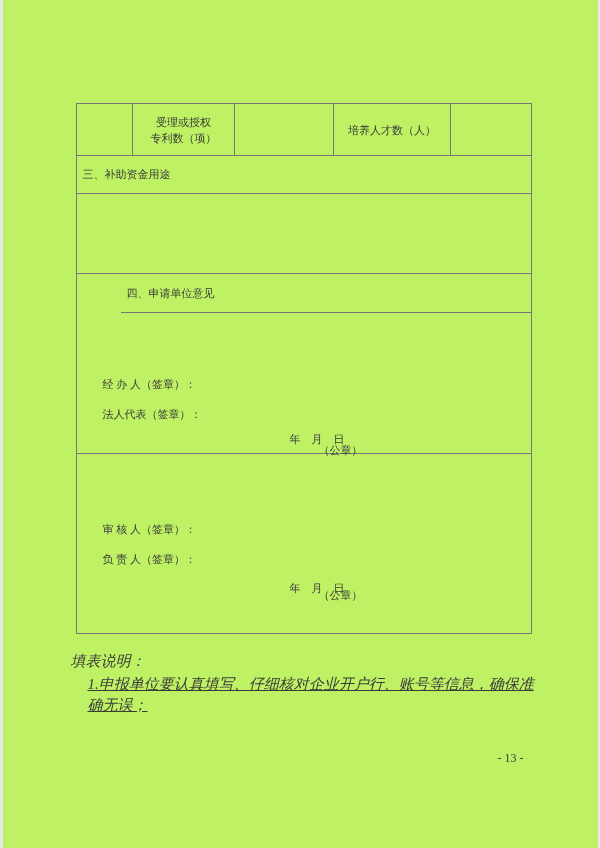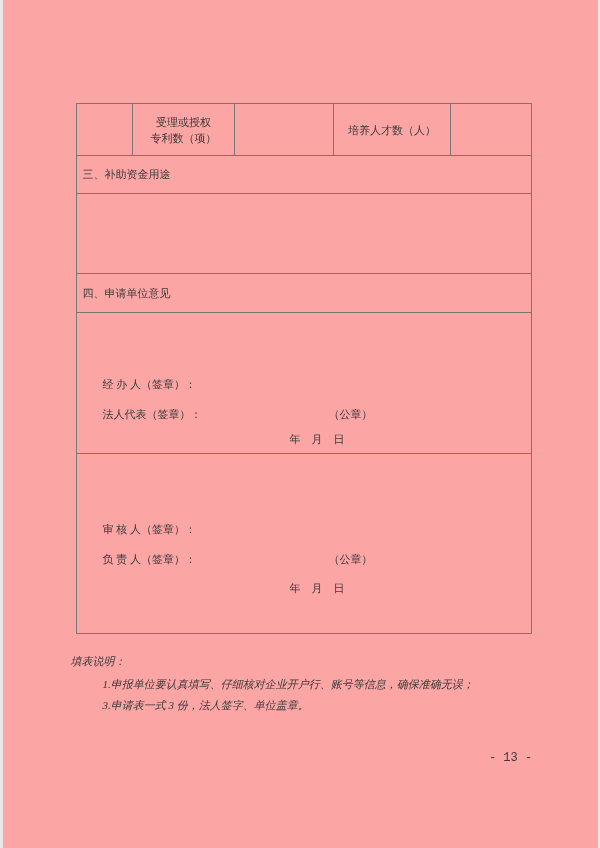--- a/index.html
+++ b/index.html
@@ -1,21 +1,21 @@
 <!DOCTYPE html>
 <html><head>
 <meta charset="utf-8">
 <style>
   html, body { margin: 0; padding: 0; background: #e8e8e8; }
   .page {
     position: relative;
     width: 595px;
     height: 848px;
     margin: 0 auto;
-    background: #fca5a5;
+    background: #bef264;
     overflow: hidden;
     font-family: "Liberation Serif", "DejaVu Serif", serif;
     color: #3a3a3a;
   }
   
   .doc-table {
     position: absolute;
     left: 73px;
     top: 103px;
     width: 456px;
@@ -42,55 +42,54 @@
   .c3 { width: 86px; }
   .c4 { width: 122px; margin-left: 16px; }
   .c5 { width: 83px; }
   .row-title {
     display: flex;
     align-items: center;
     padding-left: 6px;
   }
   .h38 { height: 38px; align-items: center; }
   .h80 { height: 80px; }
-  .h39 { height: 39px; }
+  .h39 { height: 39px; margin-left: 44px; }
   .h141 { height: 141px; text-align: center; }
   .h30 { height: 30px; }
   .h149 { height: 149px; }
   .sig-label, .seal-label, .date-label {
     position: absolute;
     line-height: 16px;
     white-space: pre;
   }
   .sig-label { left: 26px; }
-  .seal-label { left: 252px; }
+  .seal-label { left: 242px; margin-top: 36px; }
   .date-label { left: 213px; }
   
   .notes {
     position: absolute;
     left: 68px;
     top: 651px;
     width: 470px;
-    font-size: 11px;
+    font-size: 15px;
     font-style: italic;
     line-height: 21px;
   }
   .notes-title { margin-bottom: 2px; }
-  .note-item { margin-left: 32px; line-height: 20.5px; }
+  .note-item { margin-left: 17px; line-height: 20.5px; text-decoration: underline; }
   
   .page-number {
     position: absolute;
     left: 484px;
     top: 751px;
     width: 48px;
     text-align: center;
     font-size: 12px;
     font-style: normal;
     white-space: pre;
-    font-family: Liberation Mono, monospace;
   }
 </style>
 </head>
 <body>
 
 <div class="page">
 
   <div class="doc-table">
 
     <div class="row row-cells">
@@ -127,18 +126,17 @@
       <div class="sig-label" style="top:97px">负 责 人（签章）：</div>
       <div class="seal-label" style="top:97px">（公章）</div>
       <div class="date-label" style="top:126px">年　月　日</div>
     </div>
 
   </div>
 
   <div class="notes">
     <div class="notes-title">填表说明：</div>
     <div class="note-item">1.申报单位要认真填写、仔细核对企业开户行、账号等信息，确保准确无误；</div>
-    <div class="note-item">3.申请表一式 3 份，法人签字、单位盖章。</div>
   </div>
 
   <div class="page-number">- 13 -</div>
 
 </div>
 
 </body></html>

